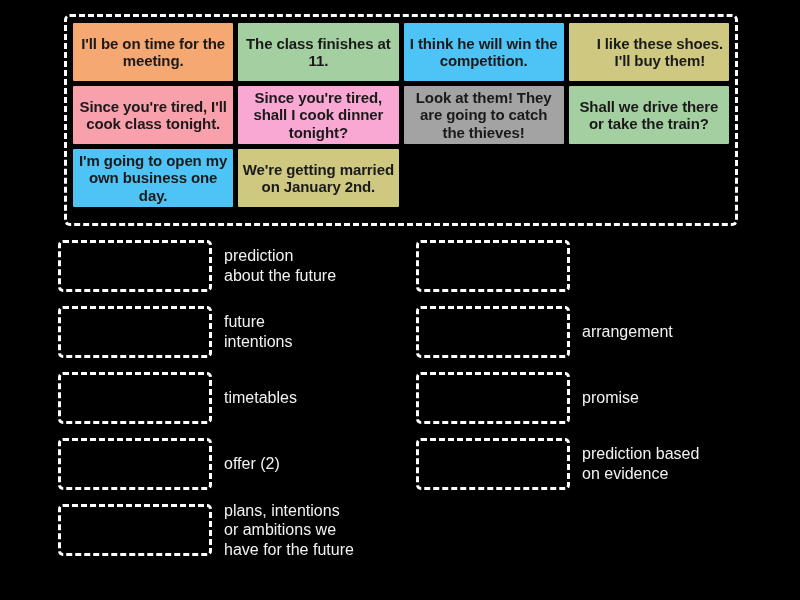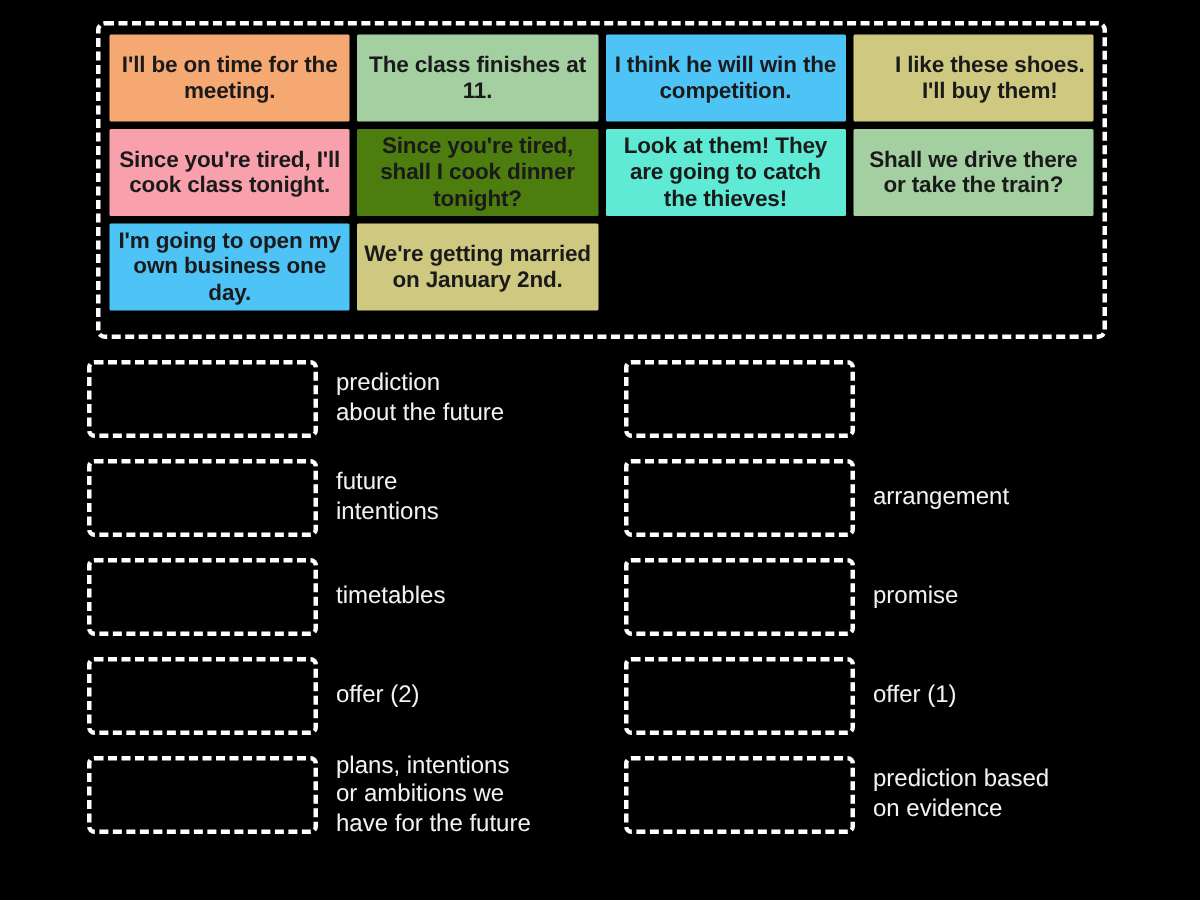--- a/index.html
+++ b/index.html
@@ -114,24 +114,24 @@
         <div class="tile" style="background: rgb(245, 168, 113);">I'll be on time
 for the meeting.</div>
         <div class="tile" style="background: rgb(164, 207, 160);">The class
 finishes at 11.</div>
         <div class="tile" style="background: rgb(78, 195, 245);">I think he will win
 the competition.</div>
         <div class="tile" style="background: rgb(207, 200, 129); padding-left: 26px;">I like these shoes.
 I'll buy them!</div>
         <div class="tile" style="background: rgb(249, 160, 173);">Since you're tired, I'll
 cook class tonight.</div>
-        <div class="tile" style="background: #4d7c0f;">Since you're
+        <div class="tile" style="background: #f9a8d4;">Since you're
 tired, shall I cook
 dinner tonight?</div>
-        <div class="tile" style="background: #5eead4;">Look at them!
+        <div class="tile" style="background: #a3a3a3;">Look at them!
 They are going to
 catch the thieves!</div>
         <div class="tile" style="background: rgb(164, 207, 160);">Shall we drive there
 or take the train?</div>
         <div class="tile" style="background: rgb(78, 195, 245);">I'm going
 to open my own
 business one day.</div>
         <div class="tile" style="background: rgb(207, 200, 129);">We're getting
 married on
 January 2nd.</div>
@@ -174,23 +174,19 @@
         <div class="ans-row">
           <div class="dropzone"></div>
           <div class="ans-label">arrangement</div>
         </div>
         <div class="ans-row">
           <div class="dropzone"></div>
           <div class="ans-label">promise</div>
         </div>
         <div class="ans-row">
           <div class="dropzone"></div>
-          <div class="ans-label">offer (1)</div>
-        </div>
-        <div class="ans-row">
-          <div class="dropzone"></div>
           <div class="ans-label">prediction based
 on evidence</div>
         </div>
       </div>
   </div>
 
 </div>
 
 </body></html>

